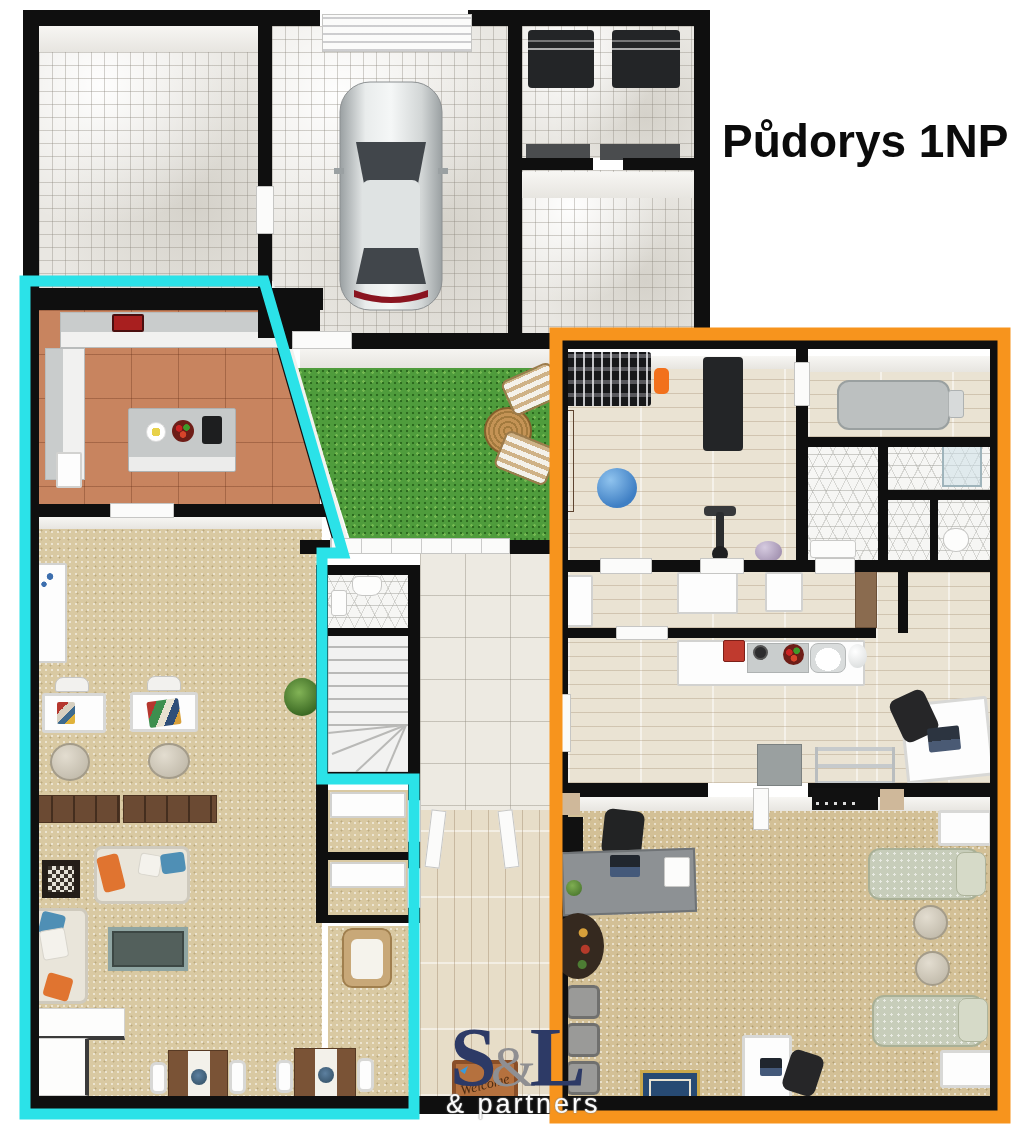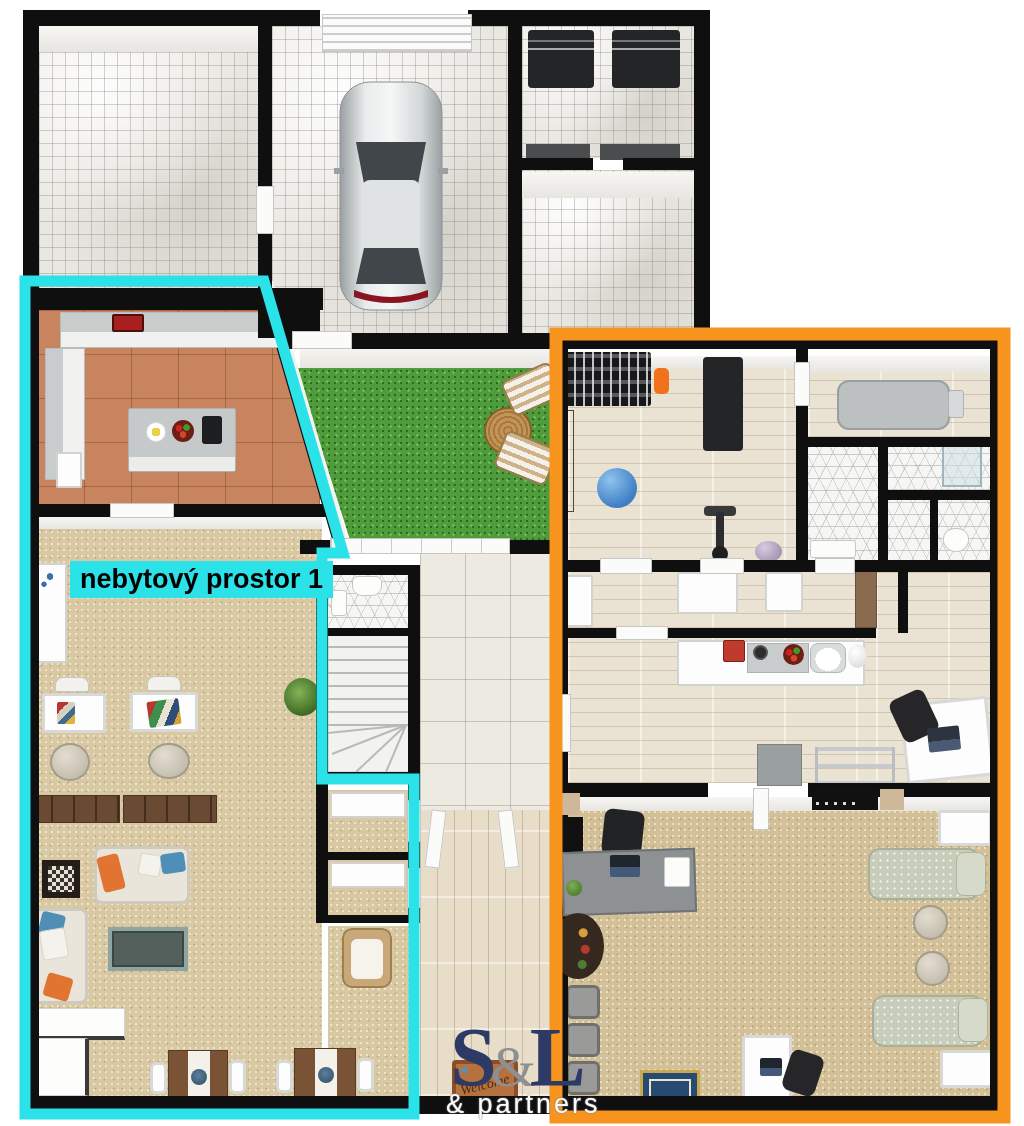--- a/index.html
+++ b/index.html
@@ -299,20 +299,20 @@
   <div class="wall" style="left:668px;top:628px;width:208px;height:10px"></div>
   <div class="wall" style="left:898px;top:565px;width:10px;height:68px"></div>
   <div class="wall" style="left:556px;top:783px;width:152px;height:14px"></div>
   <div class="wall" style="left:808px;top:783px;width:184px;height:14px"></div>
 
   <svg class="zones" viewBox="0 0 1024 1126">
     <path d="M25 281 L264 281 L343 553 L322 553 L322 779 L414 779 L414 1114 L25 1114 Z" fill="none" style="stroke:var(--zone1,#2BE2E8)" stroke-width="11" stroke-linejoin="miter"></path>
     <path d="M556 334 L1004 334 L1004 1117 L556 1117 Z" fill="none" style="stroke:var(--zone2,#F7941D)" stroke-width="13" stroke-linejoin="miter"></path>
   </svg>
 
-  <div class="zlabel z1bg" style="left:70px;top:561px">nebytový prostor 1</div>
+  <div class="title">Půdorys 1NP</div>
 
   <div class="wm">
     <span class="s">S</span><span class="amp">&amp;</span><span class="l">L</span>
     <span class="sub">&amp; partners</span>
   </div>
 
 </div>
 
 </body></html>

